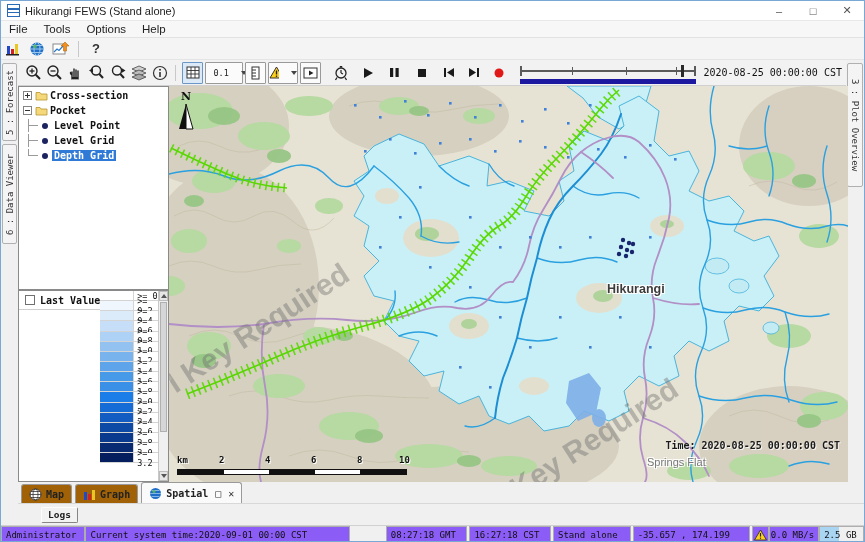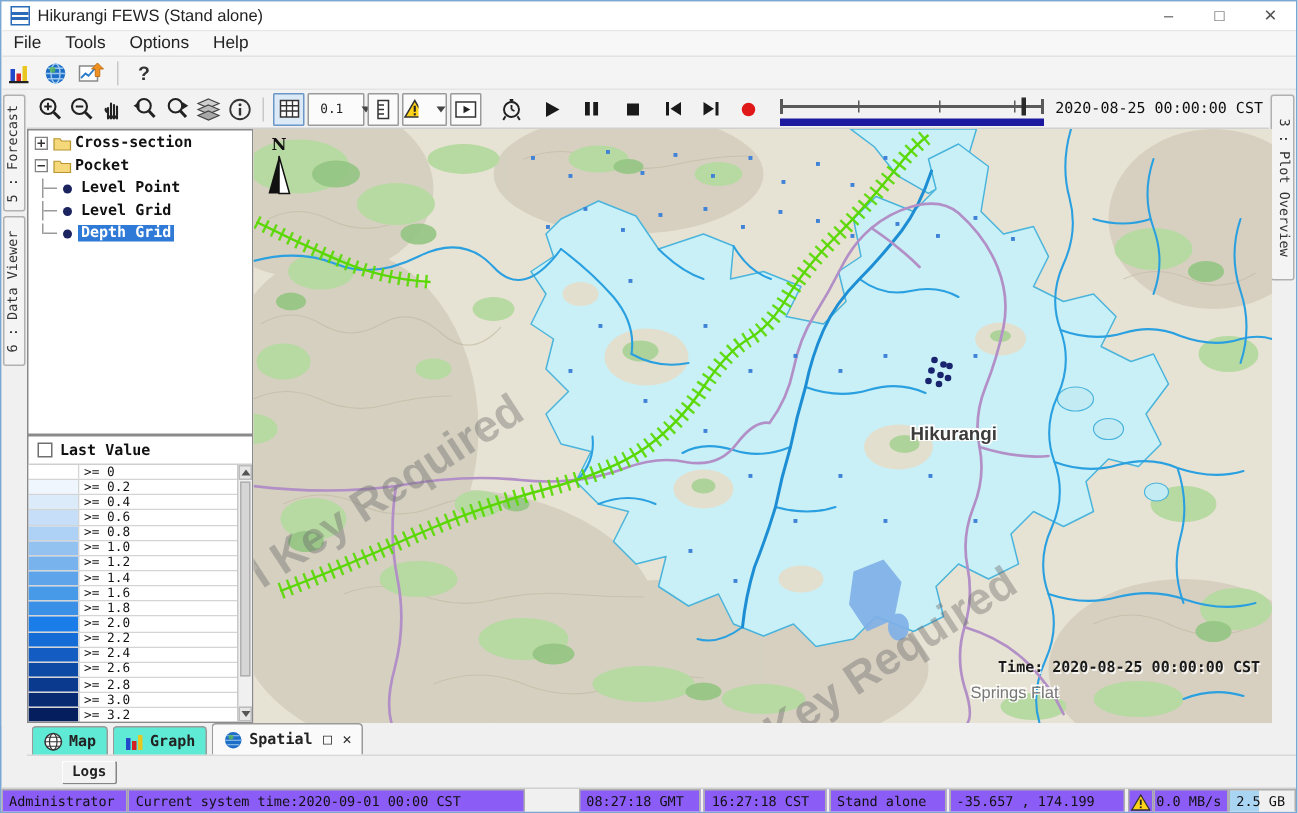--- a/index.html
+++ b/index.html
@@ -59,21 +59,21 @@
   .tree-row { display:flex; align-items:center; height:13px; margin-top:2px;
     font-family:"DejaVu Sans Mono", monospace; font-size:10px; font-weight:bold; color:#111; white-space:nowrap; }
   .expander { width:9px; height:9px; margin-left:4px; flex:0 0 auto; }
   .folder-ic { width:13px; height:11px; margin-left:3px; flex:0 0 auto; }
   .conn { width:12px; height:13px; margin-left:9px; border-left:1px solid #9a9a9a; position:relative; flex:0 0 auto; }
   .conn::after { content:""; position:absolute; top:6px; left:0; width:9px; height:1px; background:#9a9a9a; }
   .conn.last { height:7px; align-self:flex-start; }
   .bullet { width:6px; height:6px; border-radius:50%; background:#1c2460; margin:0 4px 0 2px; flex:0 0 auto; }
   .tree-label { padding:0 2px; }
   .tree-label.selected { background:#2f7ad6; color:#fff; }
-  .legend-panel { position:absolute; top:204px; left:0; right:0; bottom:0; background:#ffffff; border:1px solid #8a8a8a; display:flex; flex-direction:column; }
+  .legend-panel { position:absolute; top:204px; left:0; right:0; bottom:0; background:#ffffff; border:1px solid #8a8a8a; display:flex; }
   .legend-header { height:19px; display:flex; align-items:center; border-bottom:1px solid #cfcfcf;
     font-family:"DejaVu Sans Mono", monospace; font-size:10px; font-weight:bold; color:#111; }
   .chk { width:10px; height:10px; border:1px solid #707070; background:#fff; margin:0 5px 0 6px; flex:0 0 auto; }
   .legend-body { flex:1; display:flex; overflow:hidden; }
   .legend-rows { flex:1; display:flex; flex-direction:column; }
   .lrow { display:flex; height:10.15px; flex:0 0 auto; border-bottom:1px solid #d4d4d4; }
   .sw { width:34px; border-right:1px solid #d4d4d4; flex:0 0 auto; }
   .ll { flex:1; background:#fff; font-family:"DejaVu Sans Mono", monospace; font-size:8.5px; color:#111;
     display:flex; align-items:center; padding-left:3px; }
   .legend-scroll { width:10px; background:#f0f0f0; border-left:1px solid #c8c8c8; display:flex; flex-direction:column; }
@@ -99,21 +99,21 @@
   .sb-unit { position:absolute; left:0; top:0; font-size:9px; font-weight:bold; color:#111;
     font-family:"DejaVu Sans Mono", monospace; text-shadow:1px 1px 0 #fff; }
   .sb-num { position:absolute; top:0; font-size:9px; font-weight:bold; color:#111;
     font-family:"DejaVu Sans Mono", monospace; text-shadow:1px 1px 0 #fff; }
   .sb-bar { position:absolute; left:0; bottom:2px; width:230px; height:6px; border:1px solid #111; display:flex; }
   .sb-seg { flex:1; } .seg-b { background:#111; } .seg-w { background:#fff; }
   
   .bottom-tabs { position:absolute; left:17px; top:481px; right:0; height:22px; background:#f0f0f0;
     display:flex; align-items:flex-end; border-bottom:1px solid #d8d8d8; }
   .btab { display:flex; align-items:center; gap:4px; height:19px; margin-left:3px; padding:0 7px;
-    background:#5eead4; border:1px solid #9a9a9a; border-bottom:none; border-radius:3px 3px 0 0;
+    background:#a16207; border:1px solid #9a9a9a; border-bottom:none; border-radius:3px 3px 0 0;
     font-family:"DejaVu Sans Mono", monospace; font-size:10px; font-weight:bold; color:#222; }
   .btab.active { background:#fafafa; height:21px; }
   .tab-glyph { font-size:10px; font-weight:bold; color:#333; margin-left:3px; }
   .logs-row { position:absolute; left:17px; top:503px; right:0; height:21px; background:#f0f0f0; display:flex; align-items:center; }
   .logs-btn { margin-left:23px; height:16px; padding:0 6px; background:#f2f2f2;
     border:1px solid; border-color:#fdfdfd #858585 #858585 #fdfdfd; border-radius:2px;
     font-family:"DejaVu Sans Mono", monospace; font-size:9.5px; font-weight:bold; color:#222;
     display:flex; align-items:center; }
   .statusbar { position:absolute; left:0; top:524px; right:0; height:18px; background:#f0f0f0;
     display:flex; align-items:stretch; border-top:1px solid #d0d0d0; }
@@ -664,20 +664,35 @@
       <svg width="18" height="27">
         <polygon points="9,1 9,26 2,26" fill="#111"></polygon>
         <polygon points="9,1 9,26 16,26" fill="#fff" stroke="#111" stroke-width="1"></polygon>
       </svg>
     </div>
     <div class="watermark" style="left:-34px; top:305px;">API Key Required</div>
     <div class="watermark" style="left:295px; top:420px;">API Key Required</div>
     <div class="town-label">Hikurangi</div>
     <div class="area-label">Springs Flat</div>
     <div class="map-time">Time: 2020-08-25 00:00:00 CST</div>
+    <div class="scalebar">
+      <span class="sb-unit">km</span>
+      <span class="sb-num" style="left:42px">2</span>
+      <span class="sb-num" style="left:88px">4</span>
+      <span class="sb-num" style="left:134px">6</span>
+      <span class="sb-num" style="left:180px">8</span>
+      <span class="sb-num" style="left:222px">10</span>
+      <span class="sb-bar">
+        <span class="sb-seg seg-b"></span>
+          <span class="sb-seg seg-w"></span>
+          <span class="sb-seg seg-b"></span>
+          <span class="sb-seg seg-w"></span>
+          <span class="sb-seg seg-b"></span>
+      </span>
+    </div>
   </div>
 
   <div class="bottom-tabs">
     <div class="btab">
       <svg width="13" height="13">
           <circle cx="6.5" cy="6.5" r="5.5" fill="#fff" stroke="#333"></circle>
           <ellipse cx="6.5" cy="6.5" rx="2.5" ry="5.5" fill="none" stroke="#333" stroke-width=".8"></ellipse>
           <path d="M1,6.5 h11 M2,3.5 h9 M2,9.5 h9" stroke="#333" stroke-width=".8"></path>
         </svg>
       <span>Map</span>

